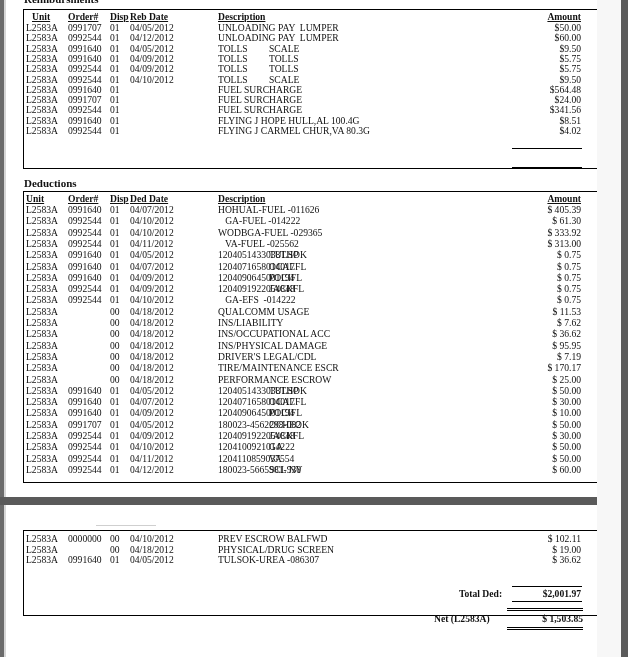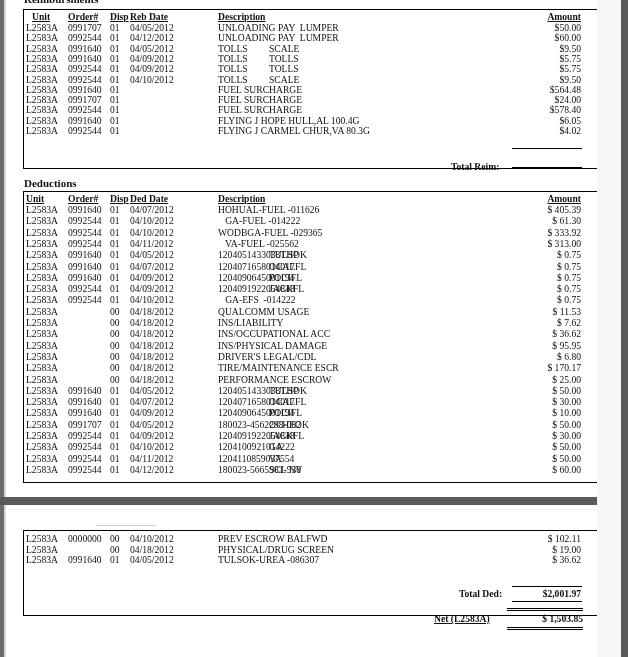--- a/index.html
+++ b/index.html
@@ -22,21 +22,21 @@
   .c-unit { left: 2px; }
   .c-order { left: 44px; }
   .c-disp { left: 86px; }
   .c-date { left: 106px; }
   .c-desc { left: 178px; margin-left: 16px; }
   .c-desc2 { left: 245px; }
   .c-amt { right: 18px; text-align: right; }
   .hdr { font-weight: bold; text-decoration: underline; }
   .rule { position: absolute; height: 1px; background: #000; }
   .bold { font-weight: bold; }
-  .net-label { text-decoration: underline; font-weight: bold; text-align: center; }
+  .net-label { font-weight: bold; text-align: center; }
   .faint { position: absolute; height: 1px; background: #cfcfcf; }
 </style>
 </head>
 <body>
 
 <div class="viewer">
   <div class="left-edge"></div>
   <div class="left-edge-inner"></div>
 
   <div class="page page1">
@@ -124,45 +124,42 @@
     <span class="c c-desc2" style="white-space: pre;"></span>
     <span class="c c-amt" style="white-space: pre;">$24.00</span>
   </div>
           <div class="row" style="top: 95.4px;">
     <span class="c c-unit" style="white-space: pre;">L2583A</span>
     <span class="c c-order" style="white-space: pre;">0992544</span>
     <span class="c c-disp" style="white-space: pre;">01</span>
     <span class="c c-date" style="white-space: pre;"></span>
     <span class="c c-desc" style="white-space: pre;">FUEL SURCHARGE</span>
     <span class="c c-desc2" style="white-space: pre;"></span>
-    <span class="c c-amt" style="white-space: pre;">$578.40</span>
+    <span class="c c-amt" style="white-space: pre;">$341.56</span>
   </div>
           <div class="row" style="top: 105.7px;">
     <span class="c c-unit" style="white-space: pre;">L2583A</span>
     <span class="c c-order" style="white-space: pre;">0991640</span>
     <span class="c c-disp" style="white-space: pre;">01</span>
     <span class="c c-date" style="white-space: pre;"></span>
     <span class="c c-desc" style="white-space: pre;">FLYING J HOPE HULL,AL 100.4G</span>
     <span class="c c-desc2" style="white-space: pre;"></span>
-    <span class="c c-amt" style="white-space: pre;">$6.05</span>
+    <span class="c c-amt" style="white-space: pre;">$8.51</span>
   </div>
           <div class="row" style="top: 116px;">
     <span class="c c-unit" style="white-space: pre;">L2583A</span>
     <span class="c c-order" style="white-space: pre;">0992544</span>
     <span class="c c-disp" style="white-space: pre;">01</span>
     <span class="c c-date" style="white-space: pre;"></span>
     <span class="c c-desc" style="white-space: pre;">FLYING J CARMEL CHUR,VA 80.3G</span>
     <span class="c c-desc2" style="white-space: pre;"></span>
     <span class="c c-amt" style="white-space: pre;">$4.02</span>
   </div>
         </div>
       <div class="rule" style="top:138px; right:17px; width:70px;"></div>
-      <div class="row" style="top:152px;">
-        <span class="c bold" style="left:427px;">Total Reim:</span>
-      </div>
       <div class="rule" style="top:157px; right:17px; width:70px;"></div>
     </div>
 
     <div class="section-title" style="top:177px;">Deductions</div>
 
     <div class="box" style="top:191px; height:292px;">
       <div class="row" style="top:2px;">
         <span class="c c-unit hdr">Unit</span>
         <span class="c c-order hdr">Order#</span>
         <span class="c c-disp hdr">Disp</span>
@@ -288,21 +285,21 @@
     <span class="c c-desc2" style="white-space: pre;"></span>
     <span class="c c-amt" style="white-space: pre;">$ 95.95</span>
   </div>
           <div class="row" style="top: 159.9px;">
     <span class="c c-unit" style="white-space: pre;">L2583A</span>
     <span class="c c-order" style="white-space: pre;"></span>
     <span class="c c-disp" style="white-space: pre;">00</span>
     <span class="c c-date" style="white-space: pre;">04/18/2012</span>
     <span class="c c-desc" style="white-space: pre;">DRIVER'S LEGAL/CDL</span>
     <span class="c c-desc2" style="white-space: pre;"></span>
-    <span class="c c-amt" style="white-space: pre;">$ 6.80</span>
+    <span class="c c-amt" style="white-space: pre;">$ 7.19</span>
   </div>
           <div class="row" style="top: 171.2px;">
     <span class="c c-unit" style="white-space: pre;">L2583A</span>
     <span class="c c-order" style="white-space: pre;"></span>
     <span class="c c-disp" style="white-space: pre;">00</span>
     <span class="c c-date" style="white-space: pre;">04/18/2012</span>
     <span class="c c-desc" style="white-space: pre;">TIRE/MAINTENANCE ESCR</span>
     <span class="c c-desc2" style="white-space: pre;"></span>
     <span class="c c-amt" style="white-space: pre;">$ 170.17</span>
   </div>

